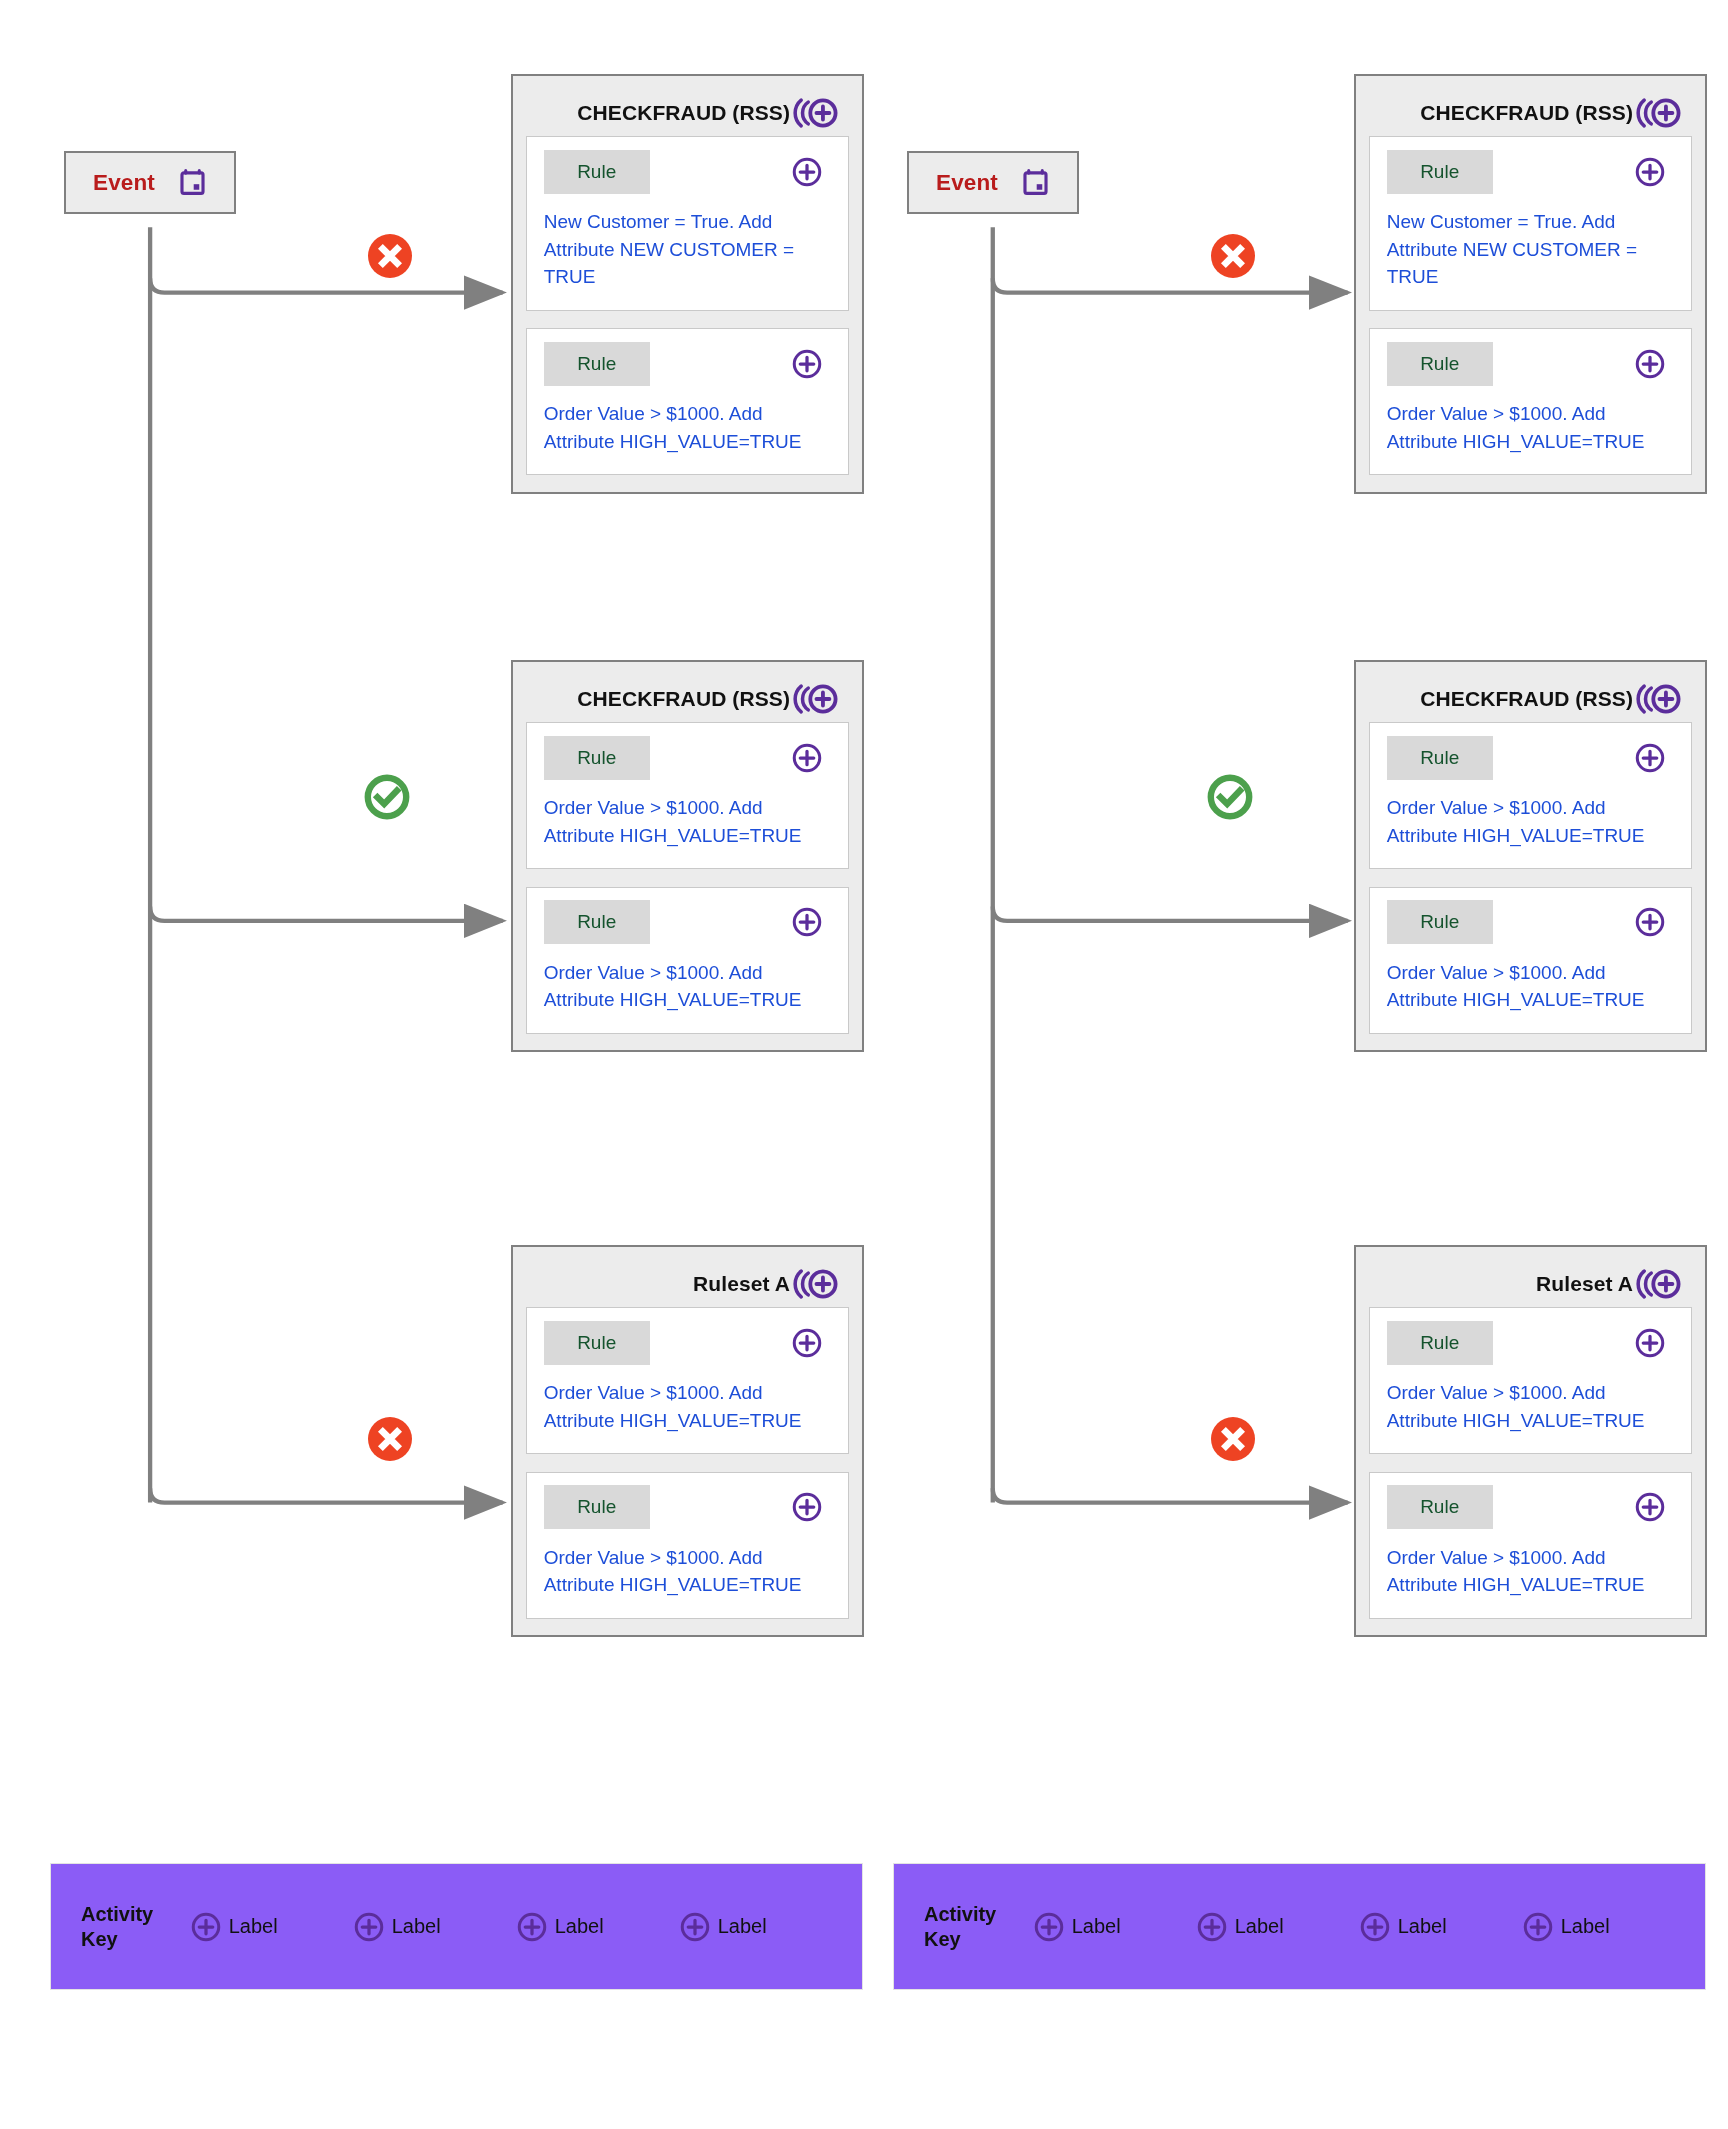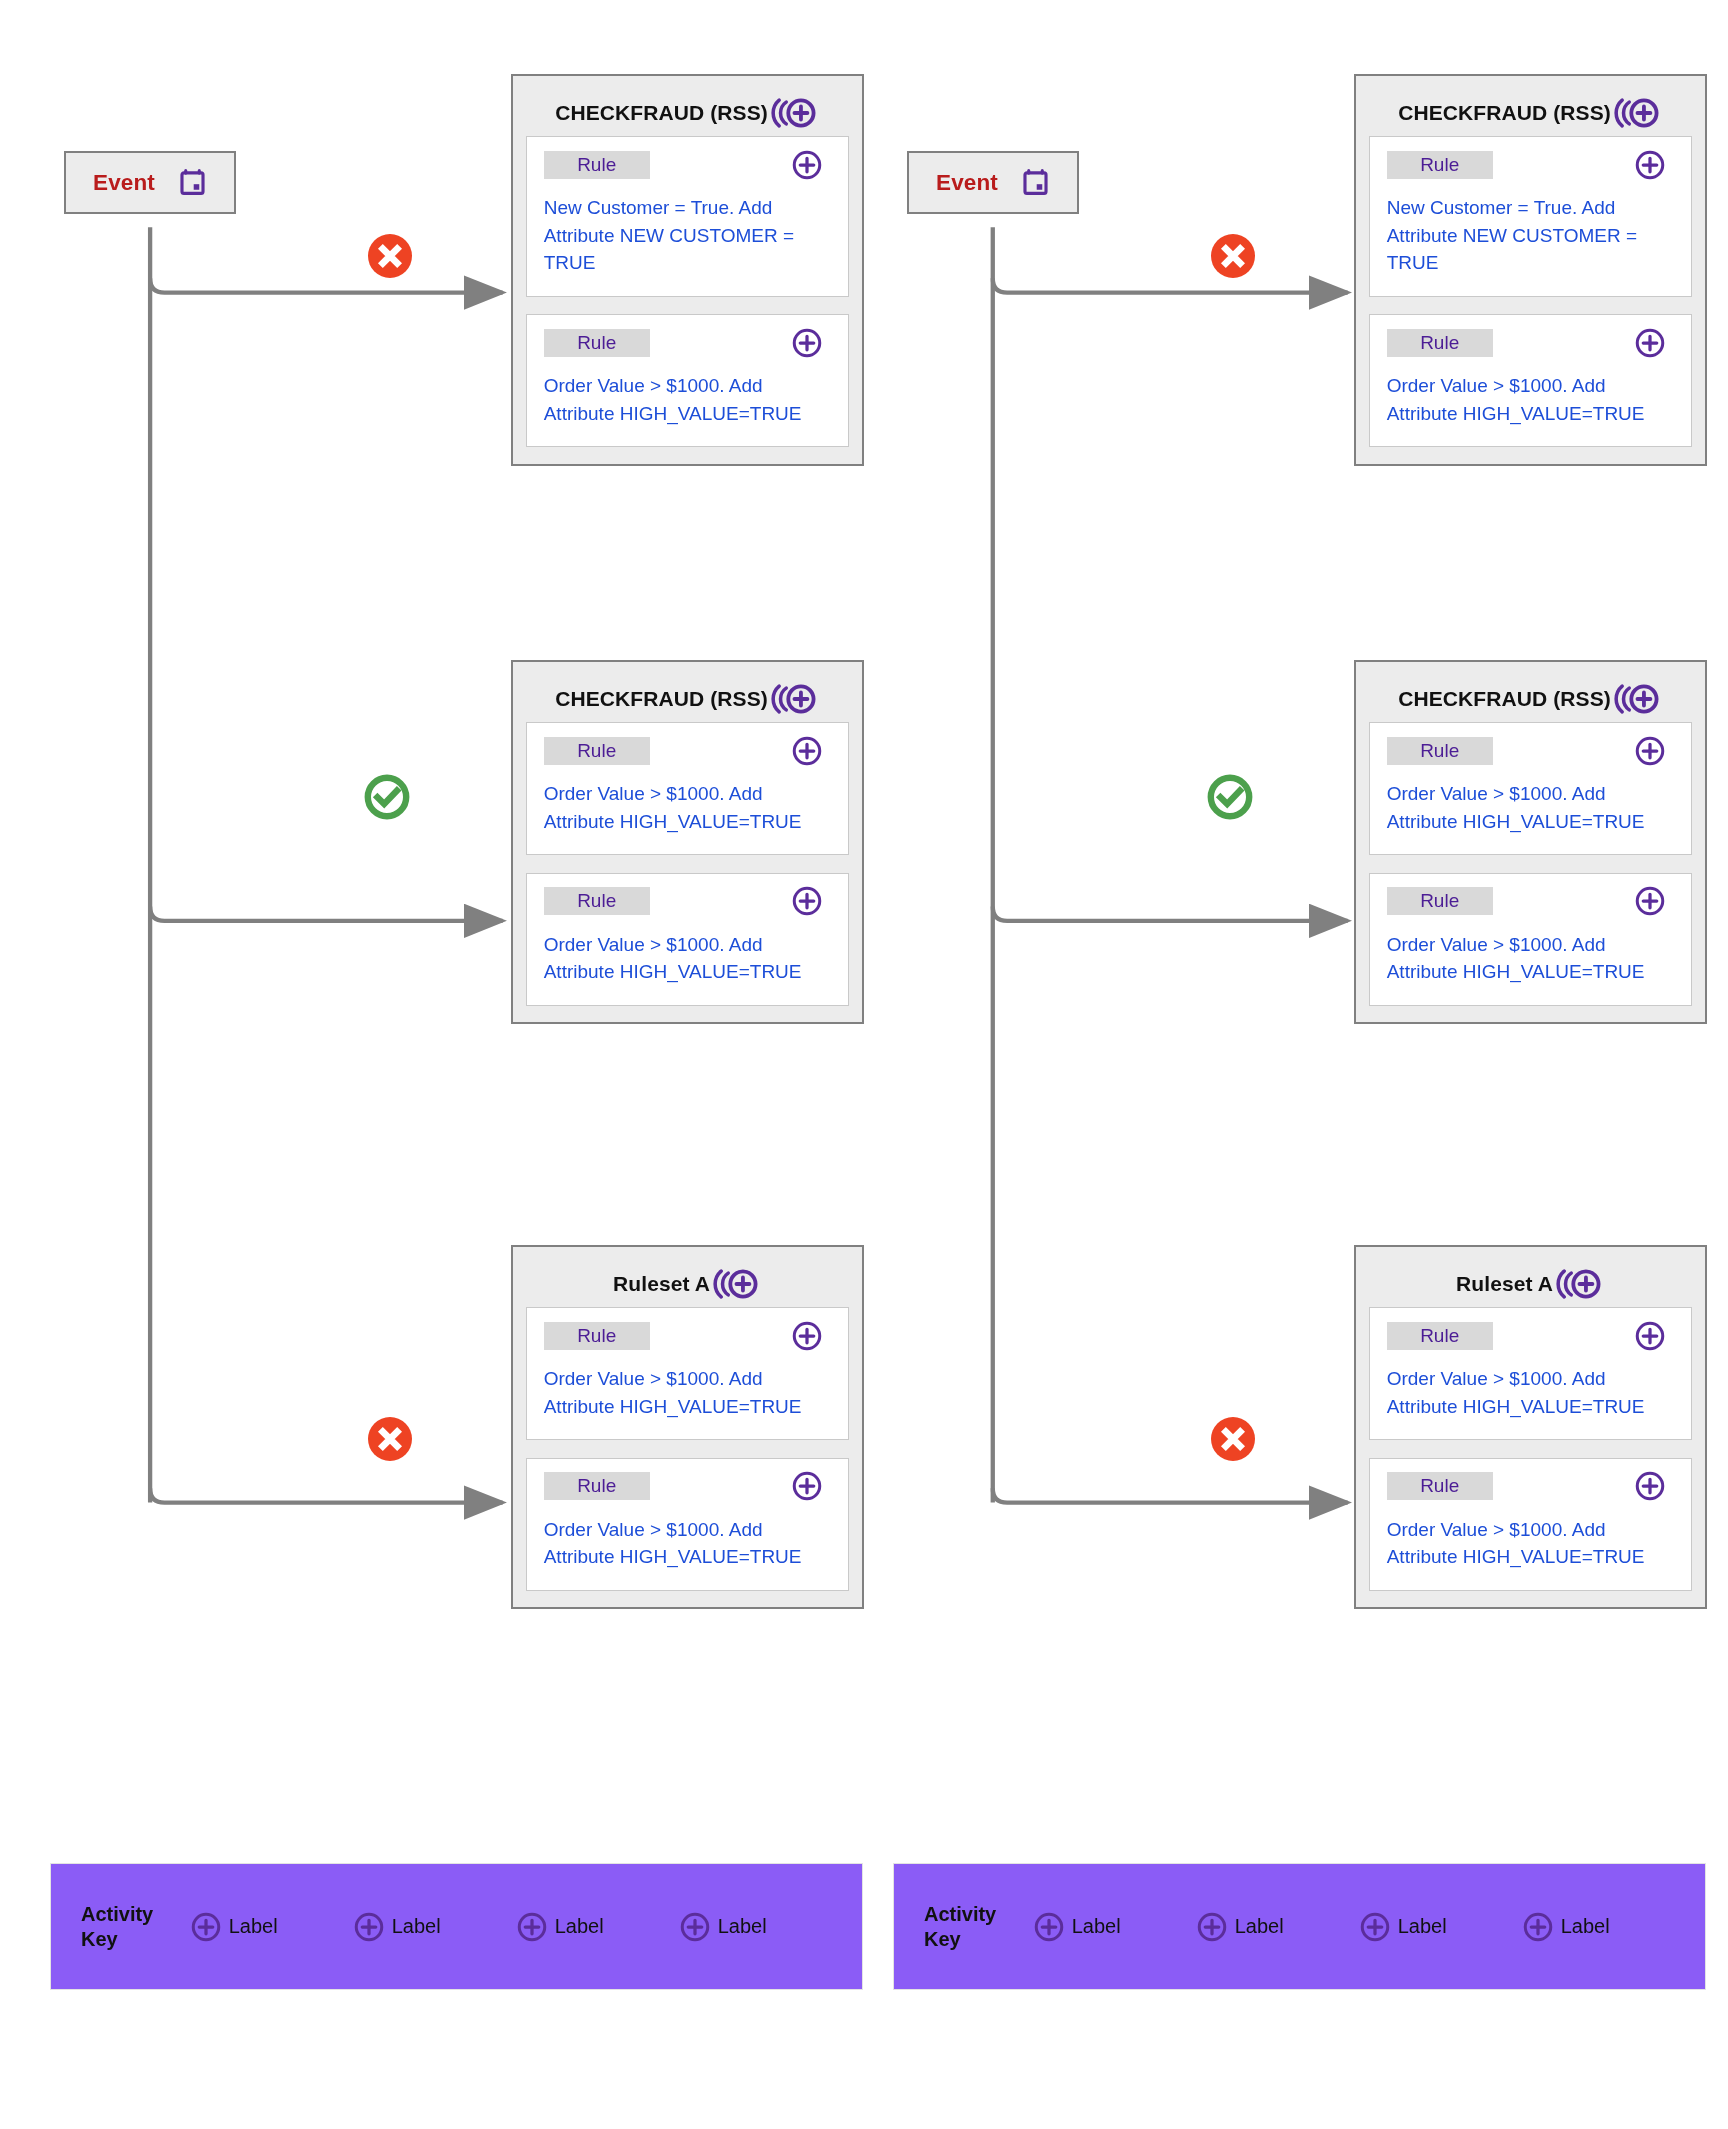--- a/index.html
+++ b/index.html
@@ -43,21 +43,21 @@
   
   .card {
     position: absolute;
     background: #ececec;
     border: 2.4px solid #808080;
     padding: 14.4px 13.4px 16.3px 13.4px;
   }
   .card-head {
     display: flex;
     align-items: center;
-    justify-content: center;
+    justify-content: flex-end;
     height: 46px;
     padding: 0 8.6px 0 6.7px;
   }
   .card-title {
     font-size: 21px;
     font-weight: bold;
     color: #111111;
     letter-spacing: 0.1px;
     white-space: nowrap;
   }
@@ -71,24 +71,24 @@
   }
   .rule-box:last-child { margin-bottom: 0; }
   .rule-row {
     display: flex;
     align-items: center;
     justify-content: space-between;
     margin-bottom: 14.4px;
   }
   .rule-chip {
     background: #d9d9d9;
-    color: #4c1d95;
+    color: #14532d;
     font-size: 19px;
     width: 106px;
-    height: 28px;
+    height: 44px;
     display: flex;
     align-items: center;
     justify-content: center;
   }
   .plus-icon { width: 30px; height: 30px; display: block; flex: none; margin-right: 9.6px; }
   .rule-text {
     font-size: 19px;
     line-height: 1.45;
     color: #1d4ed8;
     max-width: 288px;

